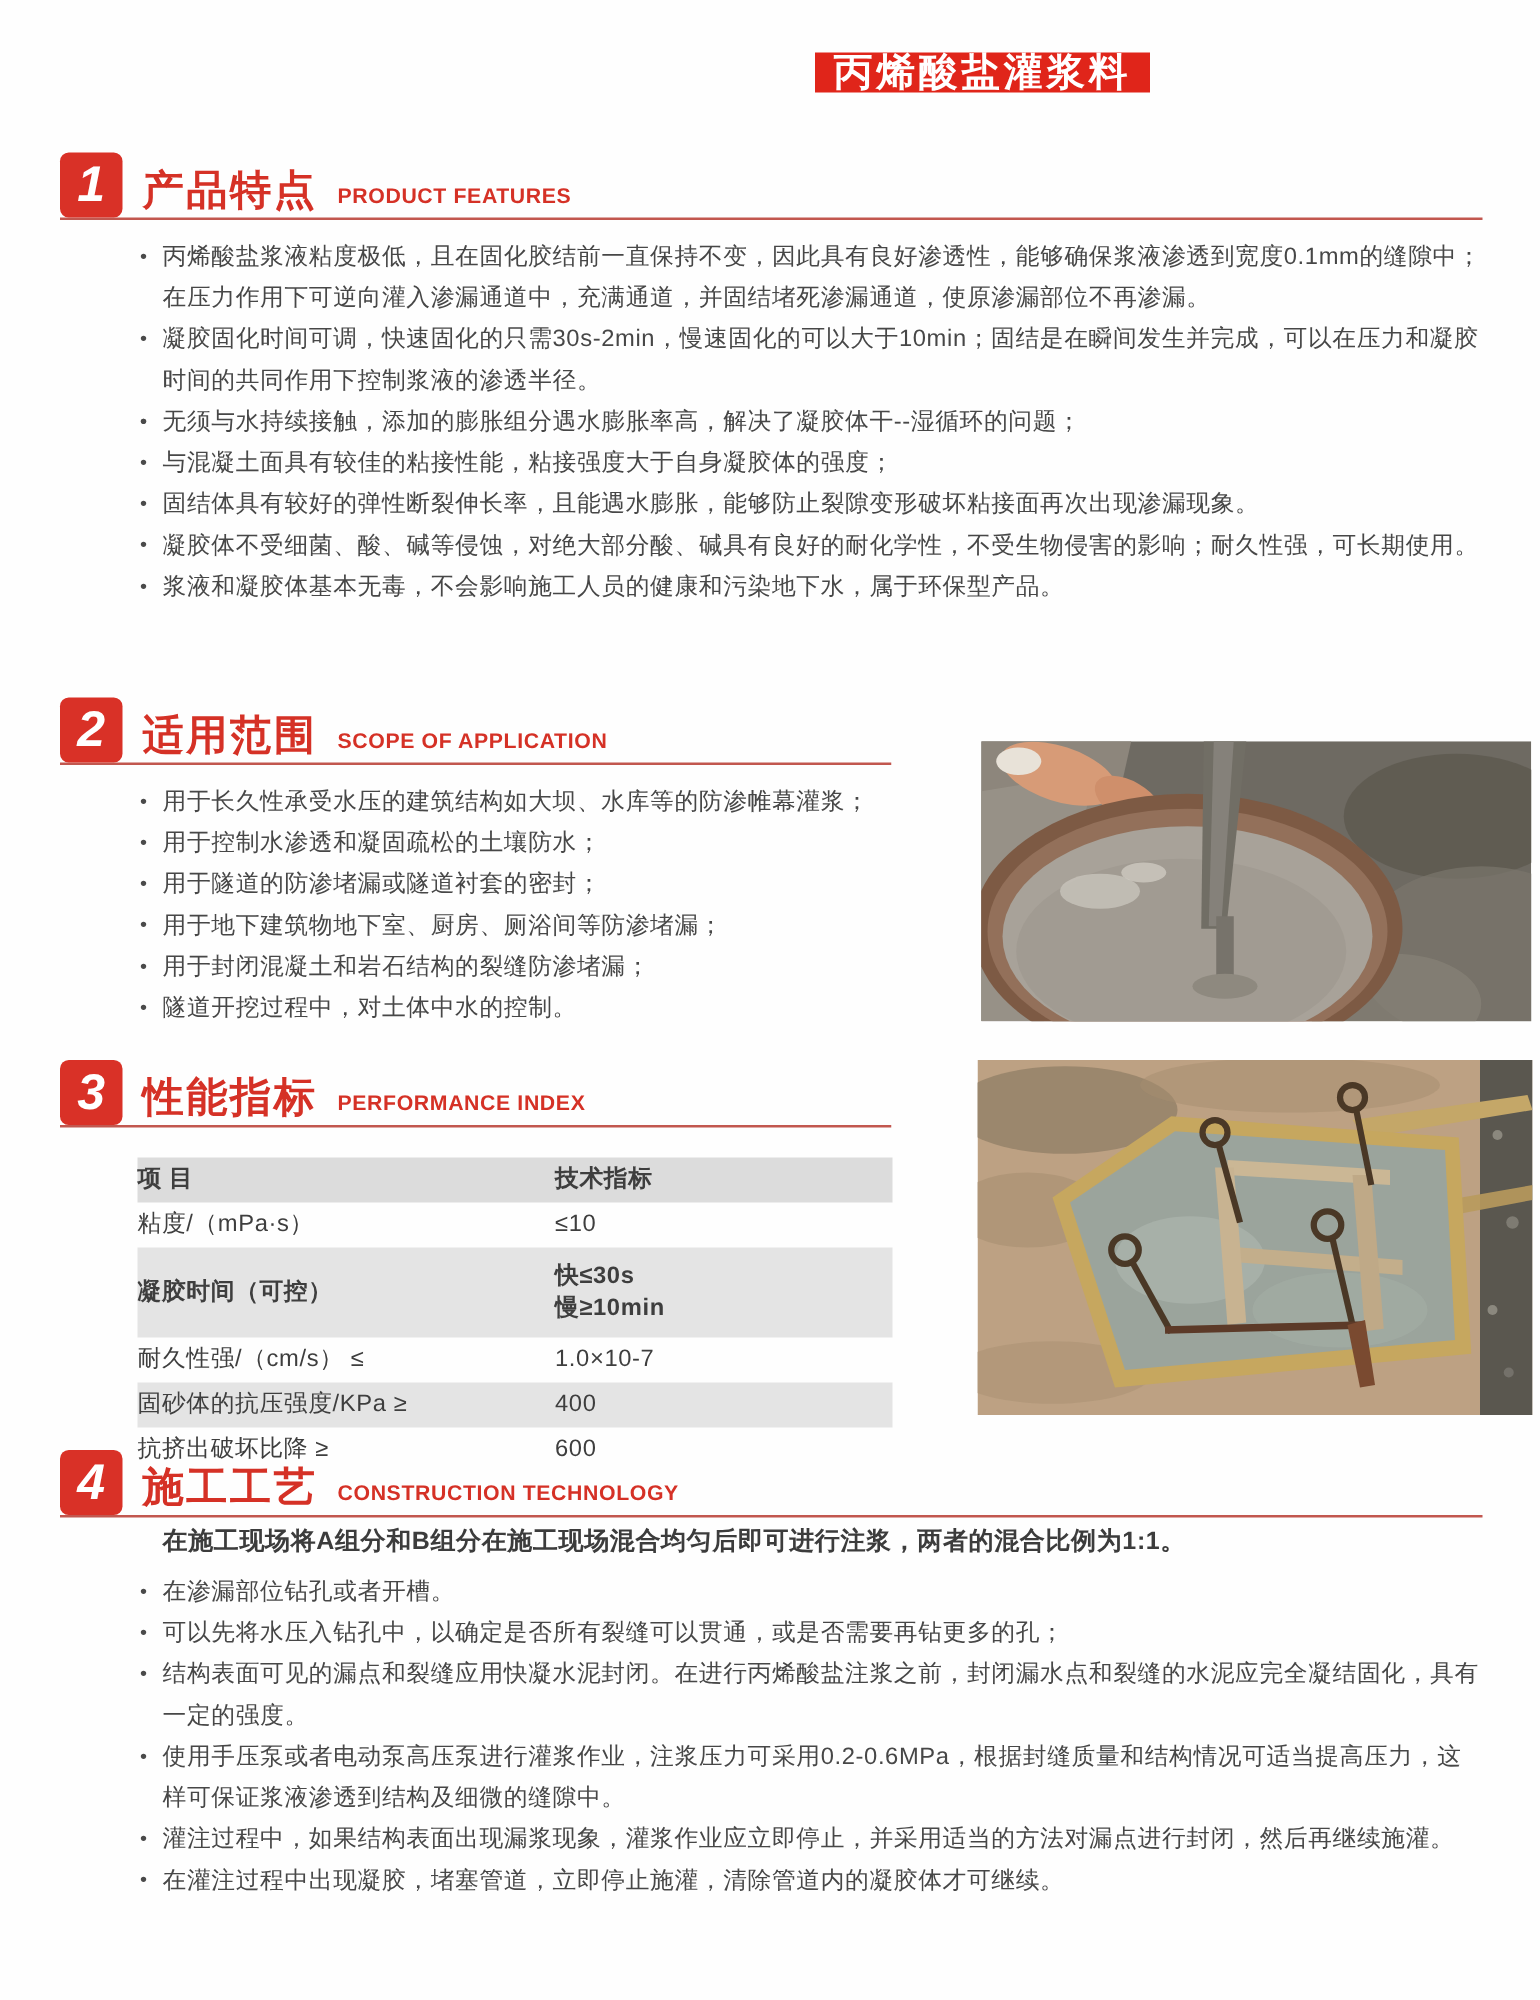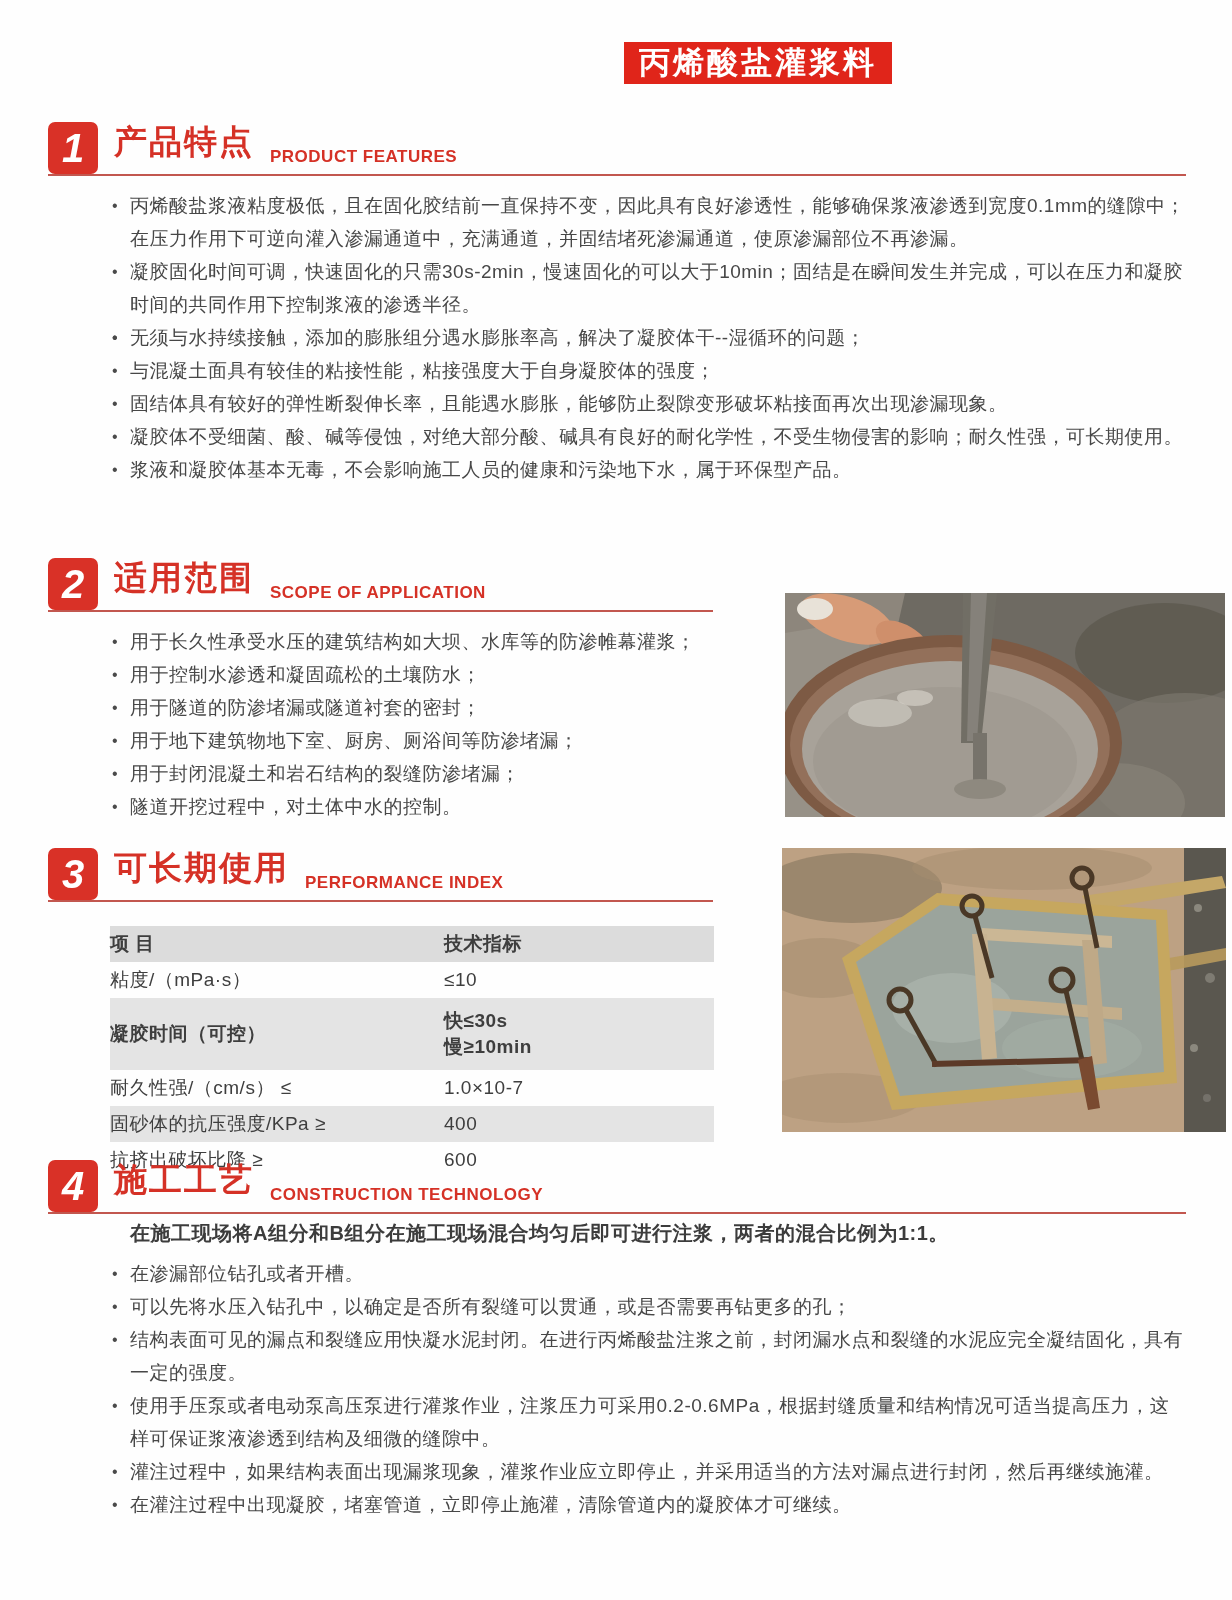--- a/index.html
+++ b/index.html
@@ -3,42 +3,42 @@
 <meta charset="utf-8">
 <style>
   html,body{margin:0;padding:0;background:#f4f4f4;}
   .page{
     position:relative;width:1232px;height:1600px;background:#fefefe;
     font-family:"Liberation Sans","DejaVu Sans",sans-serif;overflow:hidden;
     margin:0 auto;
   }
   
   .banner{
-    position:absolute;left:624px;top:42px;min-width:268px;height:42px;
+    position:absolute;left:652px;top:42px;min-width:268px;height:32px;
     background:#e0251a;color:#ffffff;font-size:31px;font-weight:bold;
     display:flex;align-items:center;justify-content:center;letter-spacing:3px;
     padding:0 10px;box-sizing:border-box;
   }
   
   .section{position:absolute;left:48px;}
   .sec1{top:120px;width:1138px;}
   .sec2{top:556px;width:665px;}
   .sec3{top:846px;width:665px;}
   .sec4{top:1158px;width:1138px;}
   .sec-header{
     display:flex;align-items:flex-end;border-bottom:2px solid #c2574f;height:54px;
   }
   .sec-num{
     width:50px;height:52px;background:#d93127;border-radius:7px;color:#fff;
     font-size:40px;font-style:italic;font-weight:bold;
     display:flex;align-items:center;justify-content:center;flex:0 0 auto;
   }
   .sec-zh{
     color:#d53126;font-size:33px;font-weight:bold;margin-left:16px;
-    line-height:1;padding-bottom:16px;letter-spacing:2px;white-space:nowrap;
+    line-height:1;padding-bottom:6px;letter-spacing:2px;white-space:nowrap;
   }
   .sec-en{
     color:#d53126;font-size:17px;margin-left:16px;padding-bottom:7px;
     letter-spacing:0.5px;white-space:nowrap;font-weight:bold;
   }
   
   ul.bullets{list-style:none;margin:13px 0 0 0;padding:0;}
   .bullets li{
     position:relative;padding-left:82px;font-size:19px;line-height:33px;
     color:#474747;letter-spacing:0.5px;
@@ -106,21 +106,21 @@
       <li><span class="dot">•</span><span>用于隧道的防渗堵漏或隧道衬套的密封；</span></li>
       <li><span class="dot">•</span><span>用于地下建筑物地下室、厨房、厕浴间等防渗堵漏；</span></li>
       <li><span class="dot">•</span><span>用于封闭混凝土和岩石结构的裂缝防渗堵漏；</span></li>
       <li><span class="dot">•</span><span>隧道开挖过程中，对土体中水的控制。</span></li>
     </ul>
   </section>
 
   <section class="section sec3">
     <header class="sec-header">
       <span class="sec-num">3</span>
-      <span class="sec-zh">可长期使用</span>
+      <span class="sec-zh">性能指标</span>
       <span class="sec-en">PERFORMANCE INDEX</span>
     </header>
     <table class="spec-table">
       <tbody>
         <tr class="shade">
           <th class="col1">项 目</th>
           <th>技术指标</th>
         </tr>
         <tr>
           <td class="col1">粘度/（mPa·s）</td>

